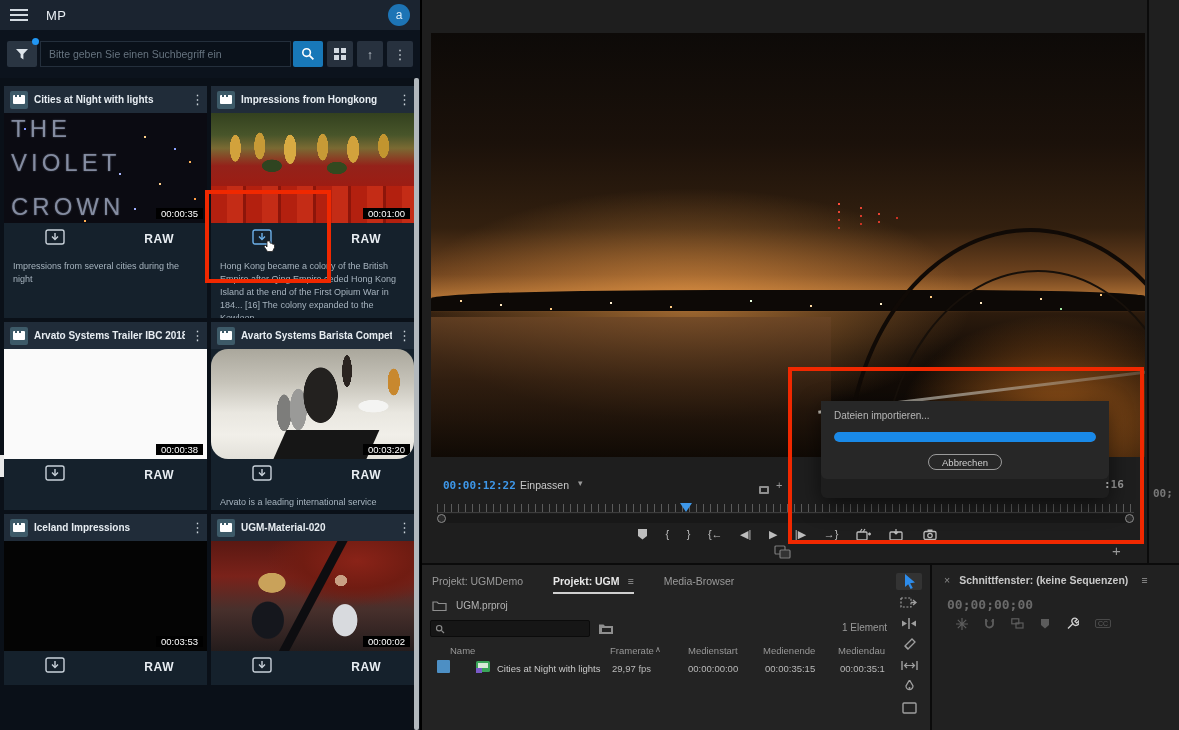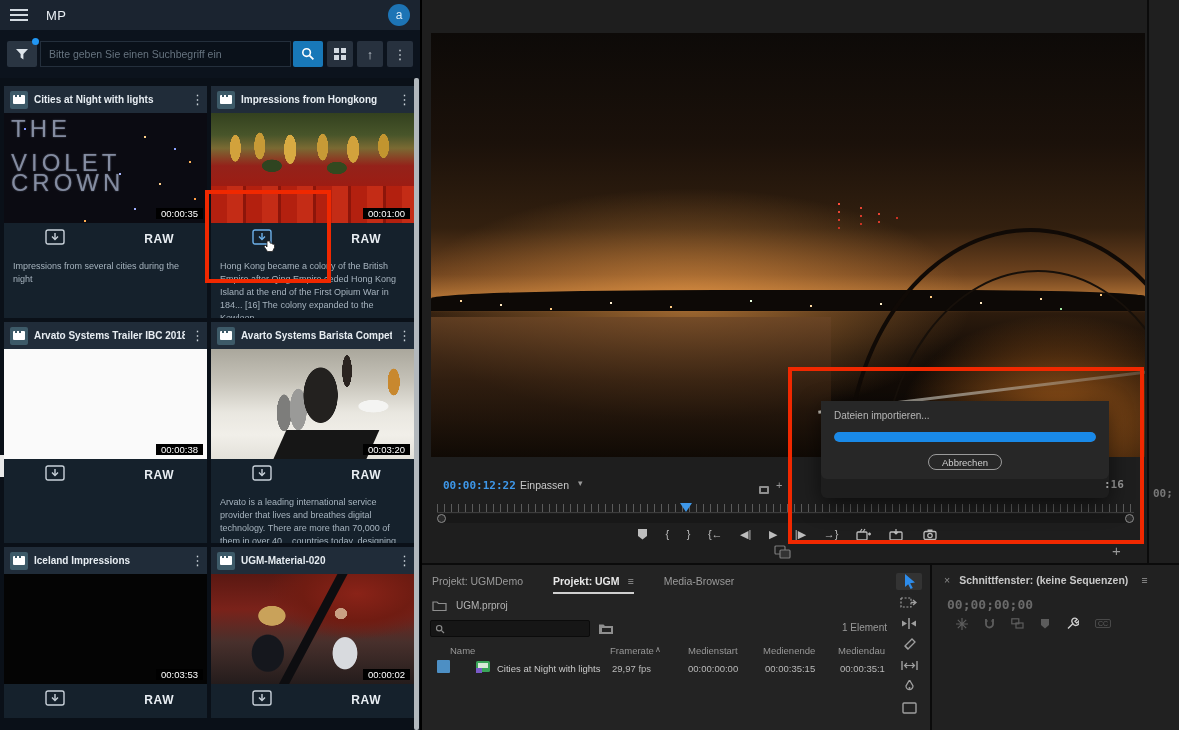--- a/index.html
+++ b/index.html
@@ -27,21 +27,21 @@
                   color:#9aa7b4; font-size:10.5px; padding:0 8px; outline:none; }
   .search-input::placeholder { color:#66737f; }
   .search-btn { width:30px; background:#1878b8; }
   .sq { width:26px; background:#27313e; margin-left:4px; color:#cfd6dd; font-size:13px; }
   .grid-ico { display:grid; grid-template-columns:5px 5px; grid-gap:2px; }
   .grid-ico i { width:5px; height:5px; background:#d3dae1; }
 
   
   .cards { left:4px; top:86px; width:411px; display:grid; grid-template-columns:203px 203px; grid-gap:4px; }
   .card { background:#15212c; overflow:hidden; display:flex; flex-direction:column; }
-  .r1 { height:232px; } .r2 { height:221px; } .r3 { height:171px; }
+  .r1 { height:232px; } .r2 { height:188px; } .r3 { height:171px; }
   .card-head { height:27px; min-height:27px; background:#202c39; display:flex; align-items:center; padding:0 6px; gap:6px; }
   .tile { width:18px; height:18px; min-width:18px; background:#3d5a68; border-radius:2px;
           display:flex; align-items:center; justify-content:center; }
   .card-title { flex:1; font-size:10px; font-weight:bold; color:#e7edf2; white-space:nowrap; overflow:hidden; }
   .kebab { color:#ccd4db; font-size:13px; width:10px; text-align:center; cursor:pointer; }
   .card-thumb { height:110px; min-height:110px; position:relative; overflow:hidden; }
   .dur { position:absolute; right:4px; bottom:4px; background:#000; color:#fff; font-size:9.5px; padding:0 5px; }
   .card-actions { height:32px; min-height:32px; position:relative; }
   .dl-btn { position:absolute; left:25%; top:50%; transform:translate(-50%,-50%); cursor:pointer; }
   .raw { position:absolute; left:73%; top:50%; transform:translate(-50%,-50%);
@@ -70,21 +70,21 @@
   .hk-banners { position:absolute; left:0; bottom:0; width:100%; height:34%;
       background:repeating-linear-gradient(90deg, #b3200f 0 16px, #c42c16 16px 32px, #8c150a 32px 35px); }
   .thumb-white { background:#fafafa; }
   .thumb-barista { background:
       radial-gradient(26px 42px at 54% 42%, #23211f 65%, transparent 67%),
       radial-gradient(14px 34px at 43% 55%, #9a9a98 60%, transparent 62%),
       radial-gradient(12px 30px at 36% 58%, #7d7d7b 60%, transparent 62%),
       radial-gradient(24px 10px at 80% 52%, #f4f4f2 60%, transparent 65%),
       radial-gradient(8px 26px at 67% 20%, #2b2420 60%, transparent 62%),
       radial-gradient(10px 22px at 90% 30%, #c8882e 60%, transparent 62%),
-      linear-gradient(180deg, #aaa79c 0%, #c6c3b9 30%, #e9e7e0 58%, #f1efe9 78%, #e3e1da 100%); }
+      linear-gradient(180deg, #aaa79c 0%, #c6c3b9 30%, #e9e7e0 58%, #f1efe9 78%, #e3e1da 100%); border-radius: 17px; }
   .bar-tray { position:absolute; left:34%; bottom:0; width:46%; height:26%; background:#161616; transform:skewX(-24deg); }
   .thumb-black { background:#040404; }
   .thumb-event { background:
       radial-gradient(22px 16px at 30% 38%, #c9a25a 60%, transparent 64%),
       radial-gradient(26px 30px at 28% 72%, #15171d 60%, transparent 64%),
       radial-gradient(10px 9px at 64% 36%, #c9a084 60%, transparent 64%),
       radial-gradient(20px 26px at 66% 72%, #d8dade 60%, transparent 64%),
       radial-gradient(60% 55% at 72% 18%, #8a2318 0%, #701c12 45%, transparent 75%),
       linear-gradient(180deg, #5a1812 0%, #7a221a 32%, #48302c 62%, #241c1c 100%); }
   .ev-strap { position:absolute; left:46%; top:-12%; width:9px; height:140%; background:#0d0d10; transform:rotate(28deg); }
@@ -245,21 +245,21 @@
                 <rect x="6" y="0" width="2" height="2" fill="#3d5a68"></rect>
               </svg>
           </div>
           <div class="card-title">Cities at Night with lights</div>
           <div class="kebab">⋮</div>
         </div>
         <div class="card-thumb thumb-violet">
           <div class="vc-dots"></div>
           <div class="vc-line" style="top:2px;">THE</div>
           <div class="vc-line" style="top:36px;">VIOLET</div>
-          <div class="vc-line" style="top:56px;">CROWN</div>
+          <div class="vc-line" style="top:80px;">CROWN</div>
           <div class="dur">00:00:35</div>
         </div>
         <div class="card-actions">
           <div class="dl-btn">
             <svg width="20" height="16" viewBox="0 0 20 16">
                 <rect x="1" y="1" width="18" height="14" rx="2" fill="none" stroke="#c9d2da" stroke-width="1.4"></rect>
                 <line x1="10" y1="4" x2="10" y2="10" stroke="#c9d2da" stroke-width="1.4"></line>
                 <polyline points="7,7.5 10,10.5 13,7.5" fill="none" stroke="#c9d2da" stroke-width="1.4"></polyline>
               </svg>
           </div>

